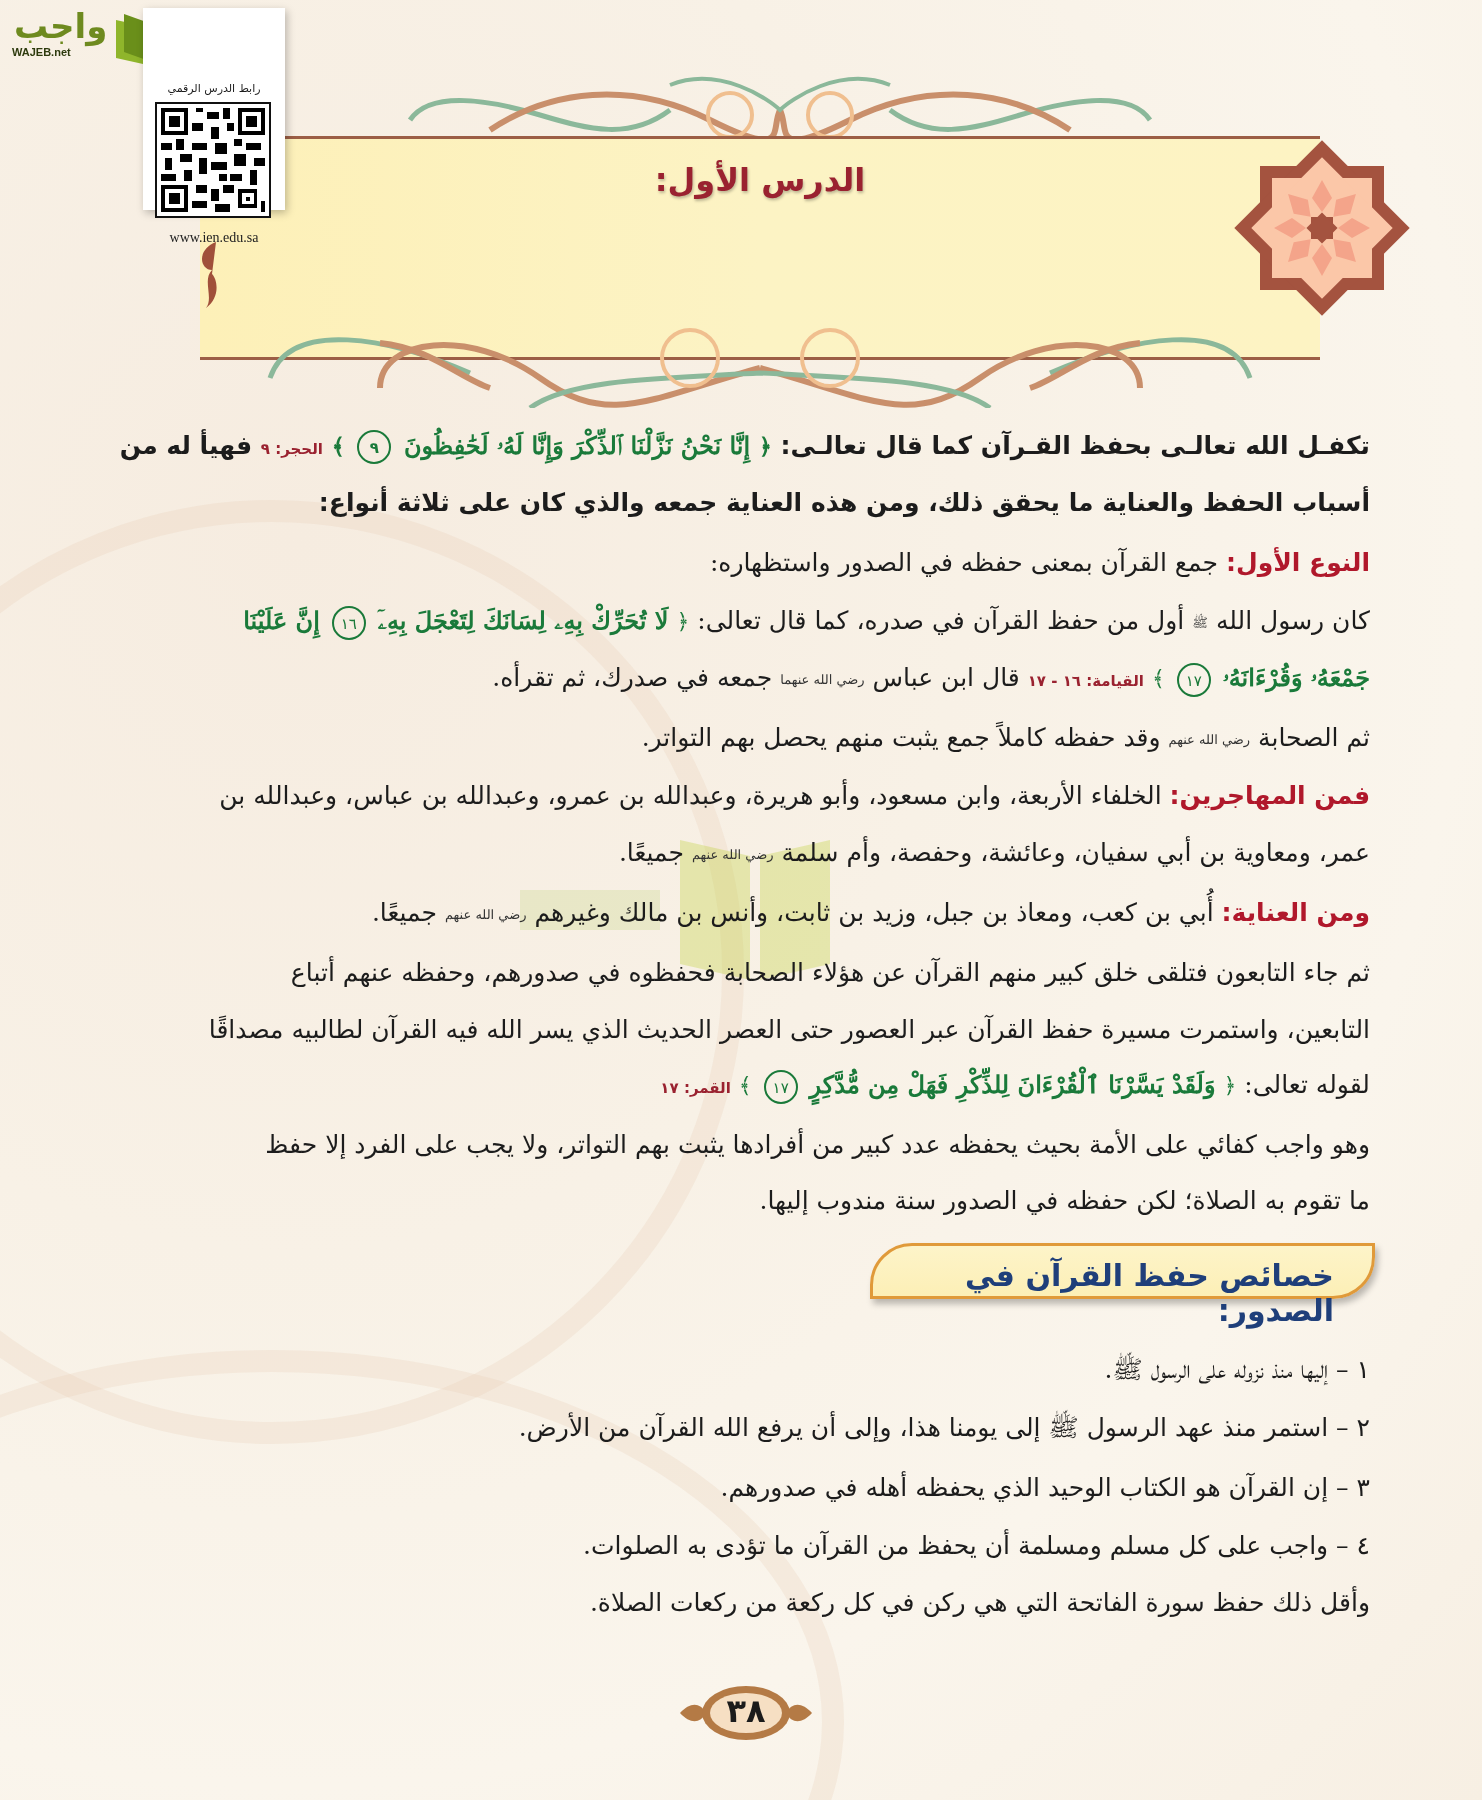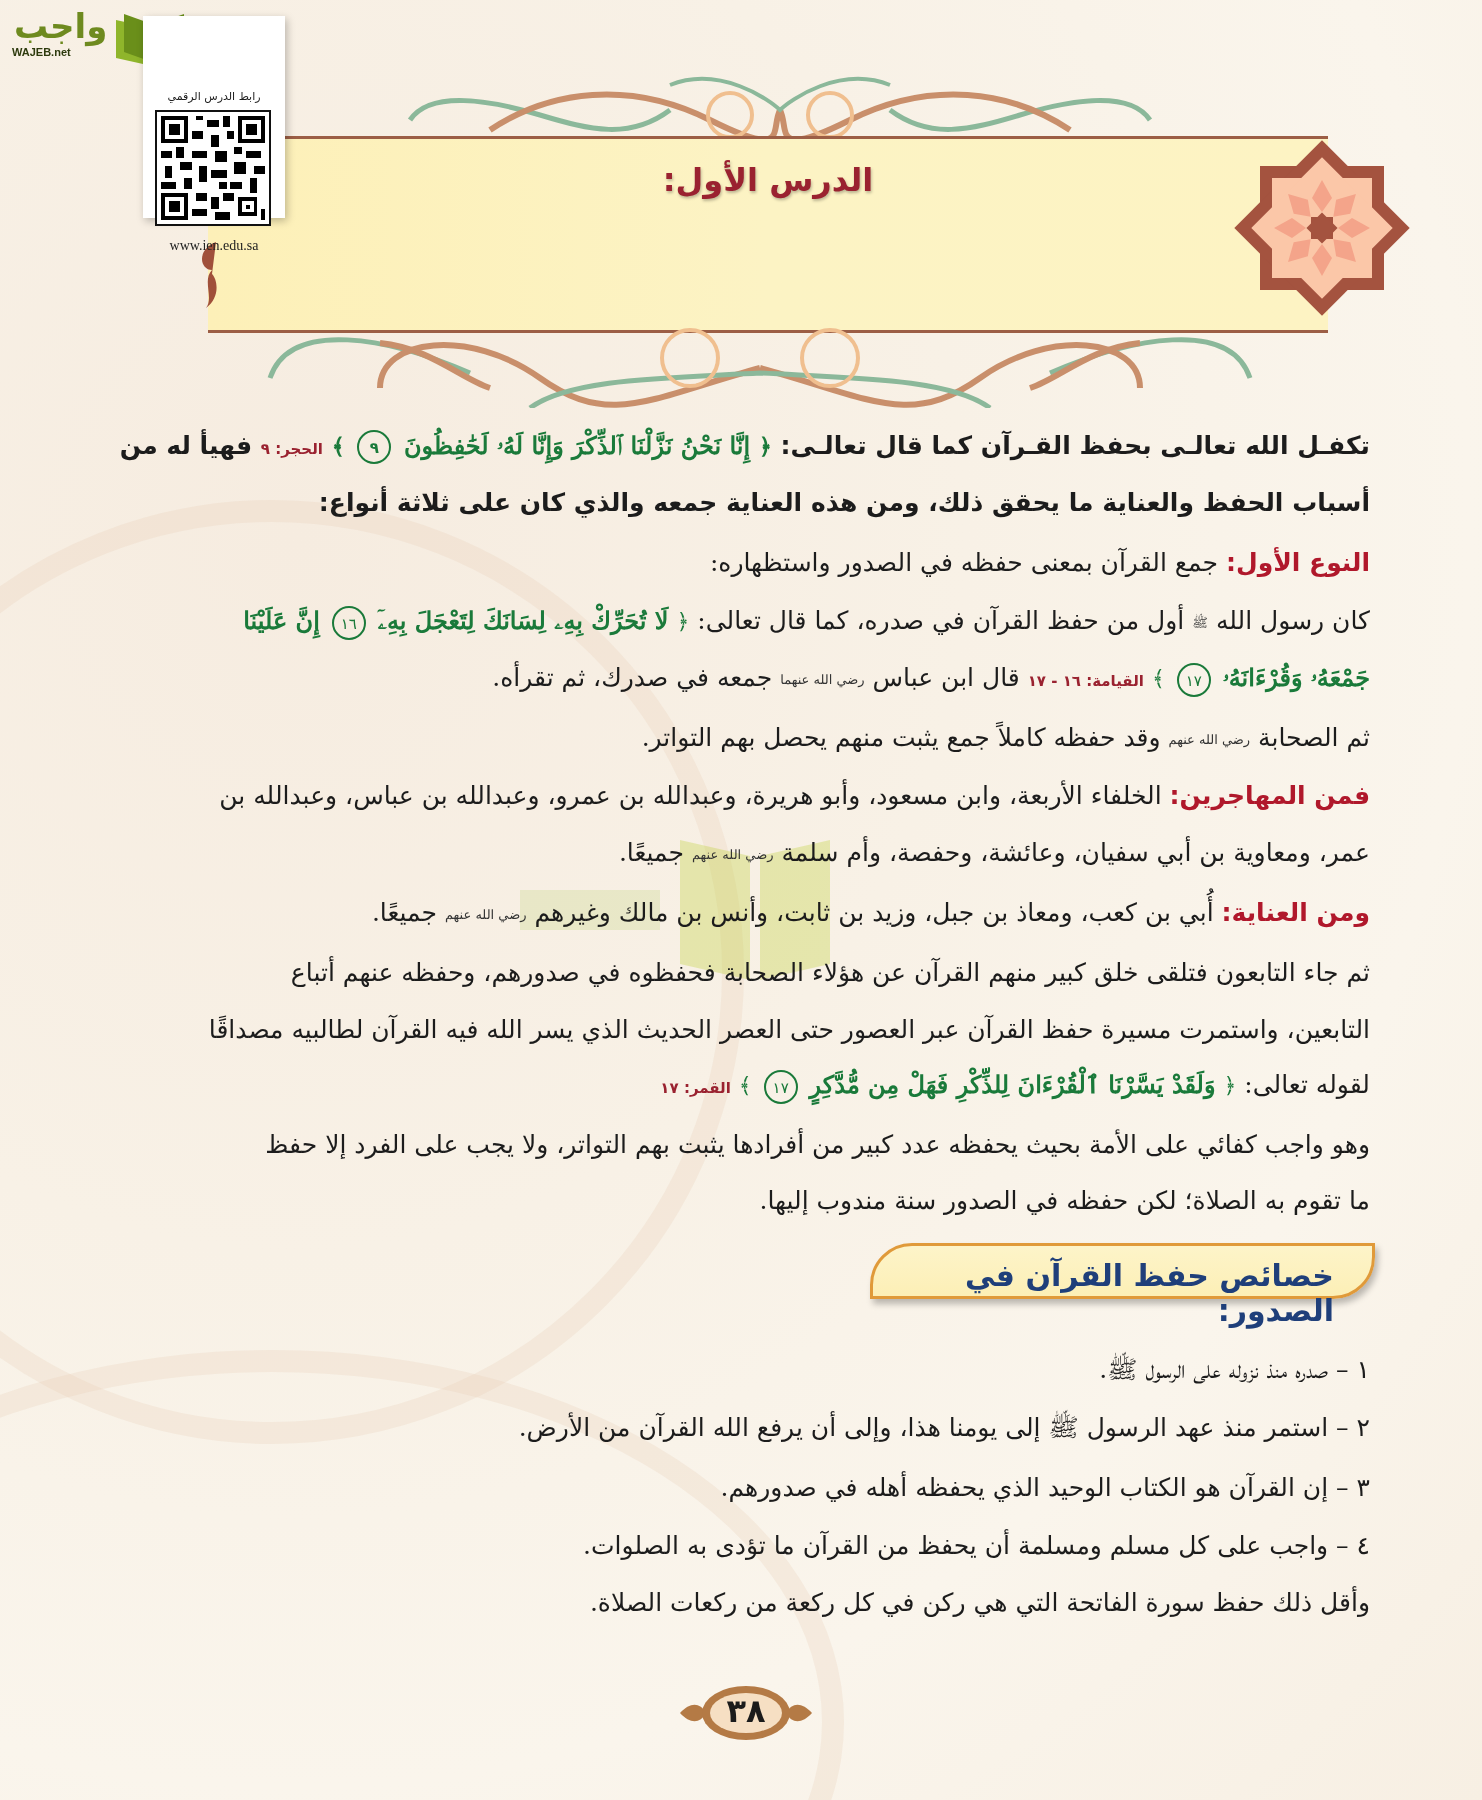--- a/index.html
+++ b/index.html
@@ -14,30 +14,30 @@
     border: 22px solid rgba(232, 205, 180, 0.25);
   }
   
   .wajeb-logo { position: absolute; left: 8px; top: 6px; width: 180px; height: 62px; }
   .wajeb-ar { position: absolute; left: 6px; top: 0; font-family: "DejaVu Sans", sans-serif; font-weight: bold; font-size: 34px; color: #6e8a1f; direction: rtl; }
   .wajeb-en { position: absolute; left: 4px; top: 40px; font-family: "Liberation Sans", sans-serif; font-weight: bold; font-size: 11px; color: #2d3a0d; }
   .wajeb-book { position: absolute; left: 106px; top: 4px; }
 
   
   .qr-card {
-    position: absolute; left: 143px; top: 16px; width: 142px; height: 202px;
+    position: absolute; left: 143px; top: 8px; width: 142px; height: 202px;
     background: #ffffff; box-shadow: 2px 3px 8px rgba(0,0,0,0.25); z-index: 5;
   }
   .qr-label { position: absolute; top: 74px; width: 100%; text-align: center; font-family: "DejaVu Sans", sans-serif; font-size: 11px; direction: rtl; }
   .qr-code { position: absolute; left: 12px; top: 94px; width: 116px; height: 116px; border: 2px solid #111; box-sizing: border-box; }
   .qr-url { position: absolute; top: 222px; width: 100%; text-align: center; font-family: "Liberation Serif", serif; font-size: 14px; color: #222; }
 
   
   .banner {
-    position: absolute; left: 208px; top: 136px; width: 1120px; height: 197px;
+    position: absolute; left: 200px; top: 136px; width: 1120px; height: 224px;
     background: linear-gradient(90deg, #fdf0b8 0%, #fcf3c4 50%, #fdf3c3 100%);
     border-top: 3px solid #9c5e45; border-bottom: 3px solid #9c5e45;
     box-sizing: border-box;
   }
   .banner-subtitle {
     position: absolute; top: 22px; left: 0; right: 0; text-align: center;
     font-family: "DejaVu Sans", sans-serif; font-weight: bold; font-size: 32px; color: #9a2230;
     direction: rtl; text-shadow: 1px 2px 3px rgba(0,0,0,0.25);
   }
   .banner-title {
@@ -287,21 +287,21 @@
   <div class="line" style="top:1127px;">وهو واجب كفائي على الأمة بحيث يحفظه عدد كبير من أفرادها يثبت بهم التواتر، ولا يجب على الفرد إلا حفظ</div>
   <div class="line" style="top:1183px;">ما تقوم به الصلاة؛ لكن حفظه في الصدور سنة مندوب إليها.</div>
 </div>
 
 <div class="section-box">
   <div class="section-title">خصائص حفظ القرآن في الصدور:</div>
 </div>
 
 <div class="list-line" style="top:1352px;">
   <span>١ –</span>
-  <span>صدره منذ نزوله على الرسول ﷺ.</span>
+  <span>إليها منذ نزوله على الرسول ﷺ.</span>
 </div>
 <div class="list-line" style="top:1410px;">
   <span>٢ –</span>
   <span>استمر منذ عهد الرسول ﷺ إلى يومنا هذا، وإلى أن يرفع الله القرآن من الأرض.</span>
 </div>
 <div class="list-line" style="top:1470px;">
   <span>٣ –</span>
   <span>إن القرآن هو الكتاب الوحيد الذي يحفظه أهله في صدورهم.</span>
 </div>
 <div class="list-line" style="top:1528px;">

